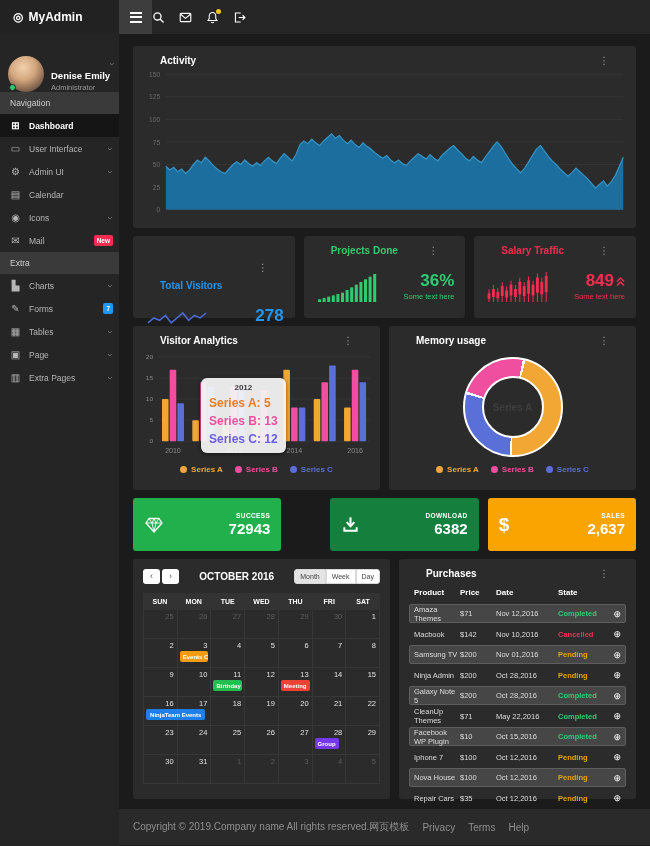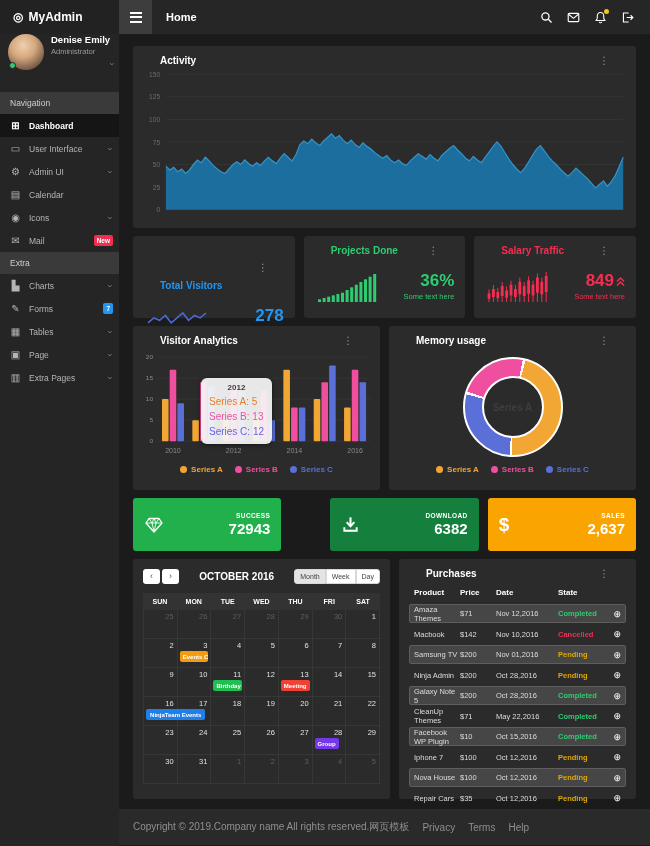--- a/index.html
+++ b/index.html
@@ -11,21 +11,21 @@
   .brand-icon { font-size:12px; color:#fff; }
   .hamburger { width:33px; background:#3d3d3d; display:flex; flex-direction:column; justify-content:center; align-items:center; gap:2.5px; cursor:pointer; }
   .hamburger i { width:12px; height:2px; background:#fff; display:block; }
   .nav-title { display:flex; align-items:center; padding-left:14px; font-size:11px; font-weight:bold; color:#fff; flex:1; }
   .topbar-icons { display:flex; align-items:center; gap:14px; padding-right:16px; }
   .tb-icon { position:relative; width:13px; height:13px; cursor:pointer; display:flex; }
   .bell-dot { position:absolute; top:-2px; right:-2px; width:5px; height:5px; border-radius:50%; background:#f5c518; }
 
   .body-row { display:flex; height:812px; }
   .sidebar { width:119px; background:#252525; flex-shrink:0; }
-  .user-panel { height:58px; display:flex; align-items:flex-start; padding:0 8px; gap:7px; position:relative; }
+  .user-panel { height:58px; display:flex; align-items:flex-end; padding:0 8px; gap:7px; position:relative; }
   .avatar { width:36px; height:36px; border-radius:50%; flex-shrink:0; position:relative;
     background:radial-gradient(circle at 42% 32%, #f0cfae 0%, #d5a87f 38%, #8a6a52 68%, #3c2f27 100%); }
   .status-dot { position:absolute; left:1px; bottom:1px; width:7px; height:7px; background:#2ecc71; border-radius:50%; border:1.5px solid #252525; }
   .user-name { font-size:9.5px; color:#fff; font-weight:bold; }
   .user-role { font-size:7.5px; color:#9a9a9a; margin-top:2px; }
   .user-caret { position:absolute; right:6px; top:25px; color:#8a8a8a; font-size:9px; transform:rotate(90deg); }
 
   .nav-section-header { background:#3a3a3a; color:#cfcfcf; font-size:8.5px; padding:6px 10px; }
   .nav-item { display:flex; align-items:center; gap:8px; padding:0 10px; height:23px; color:#b5b5b5; font-size:8.5px; cursor:pointer; position:relative; }
   .nav-item.active { background:#151515; color:#fff; font-weight:bold; }
@@ -53,21 +53,21 @@
 
   .chart-row { display:flex; gap:9px; margin-bottom:8px; }
   .chart-card { flex:1; height:164px; position:relative; }
   #va-chart { height:114px; margin:0 6px; position:relative; }
   #va-chart svg { width:100%; height:100%; }
   .legend { display:flex; justify-content:center; gap:12px; margin-top:1px; }
   .legend-item { display:flex; align-items:center; gap:4px; font-size:8px; font-weight:bold; }
   .legend-dot { width:7px; height:7px; border-radius:50%; }
   .va-tooltip { position:absolute; left:62px; top:28px; background:rgba(246,246,246,.93); border-radius:6px; padding:5px 8px; box-shadow:0 1px 4px rgba(0,0,0,.5); z-index:3; }
   .va-tooltip .tt-title { font-size:8px; font-weight:bold; color:#3c3c3c; text-align:center; margin-bottom:2px; }
-  .va-tooltip .tt-line { font-size:10px; font-weight:normal; line-height:1.5; }
+  .va-tooltip .tt-line { font-size:12px; font-weight:bold; line-height:1.5; }
 
   #donut-wrap { display:flex; justify-content:center; align-items:center; height:114px; }
   #donut { width:100px; height:100px; border-radius:50%; border:2px solid #fff; position:relative; }
   #donut-hole { position:absolute; left:50%; top:50%; transform:translate(-50%,-50%); width:62px; height:62px; border-radius:50%; background:#2b2b2b; border:2px solid #fff; display:flex; align-items:center; justify-content:center; color:#3e3e3e; font-weight:bold; font-size:10px; }
 
   .stat-row { display:flex; gap:9px; margin-bottom:8px; }
   .stat-card { flex:1; height:53px; border-radius:3px; display:flex; align-items:center; padding:0 11px; color:#fff; cursor:pointer; }
   .stat-icon { width:28px; display:flex; align-items:center; }
   .dollar-glyph { font-size:19px; font-weight:bold; }
   .stat-right { flex:1; text-align:right; }
@@ -114,21 +114,20 @@
 <div class="topbar">
   <div class="brand">
     <span class="brand-icon">◎</span>
     <span>MyAdmin</span>
   </div>
   <div class="hamburger">
       <i></i>
       <i></i>
       <i></i>
     </div>
-  <div class="nav-title">Home</div>
   <div class="topbar-icons">
     <span class="tb-icon">
       <svg viewBox="0 0 16 16" width="13" height="13">
           <circle cx="6.7" cy="6.7" r="4.4" fill="none" stroke="#fff" stroke-width="1.6"></circle>
           <line x1="10.2" y1="10.2" x2="14.2" y2="14.2" stroke="#fff" stroke-width="1.6"></line>
         </svg>
     </span>
     <span class="tb-icon">
       <svg viewBox="0 0 16 16" width="13" height="13">
           <rect x="1.5" y="3" width="13" height="10" rx="1" fill="none" stroke="#fff" stroke-width="1.4"></rect>

